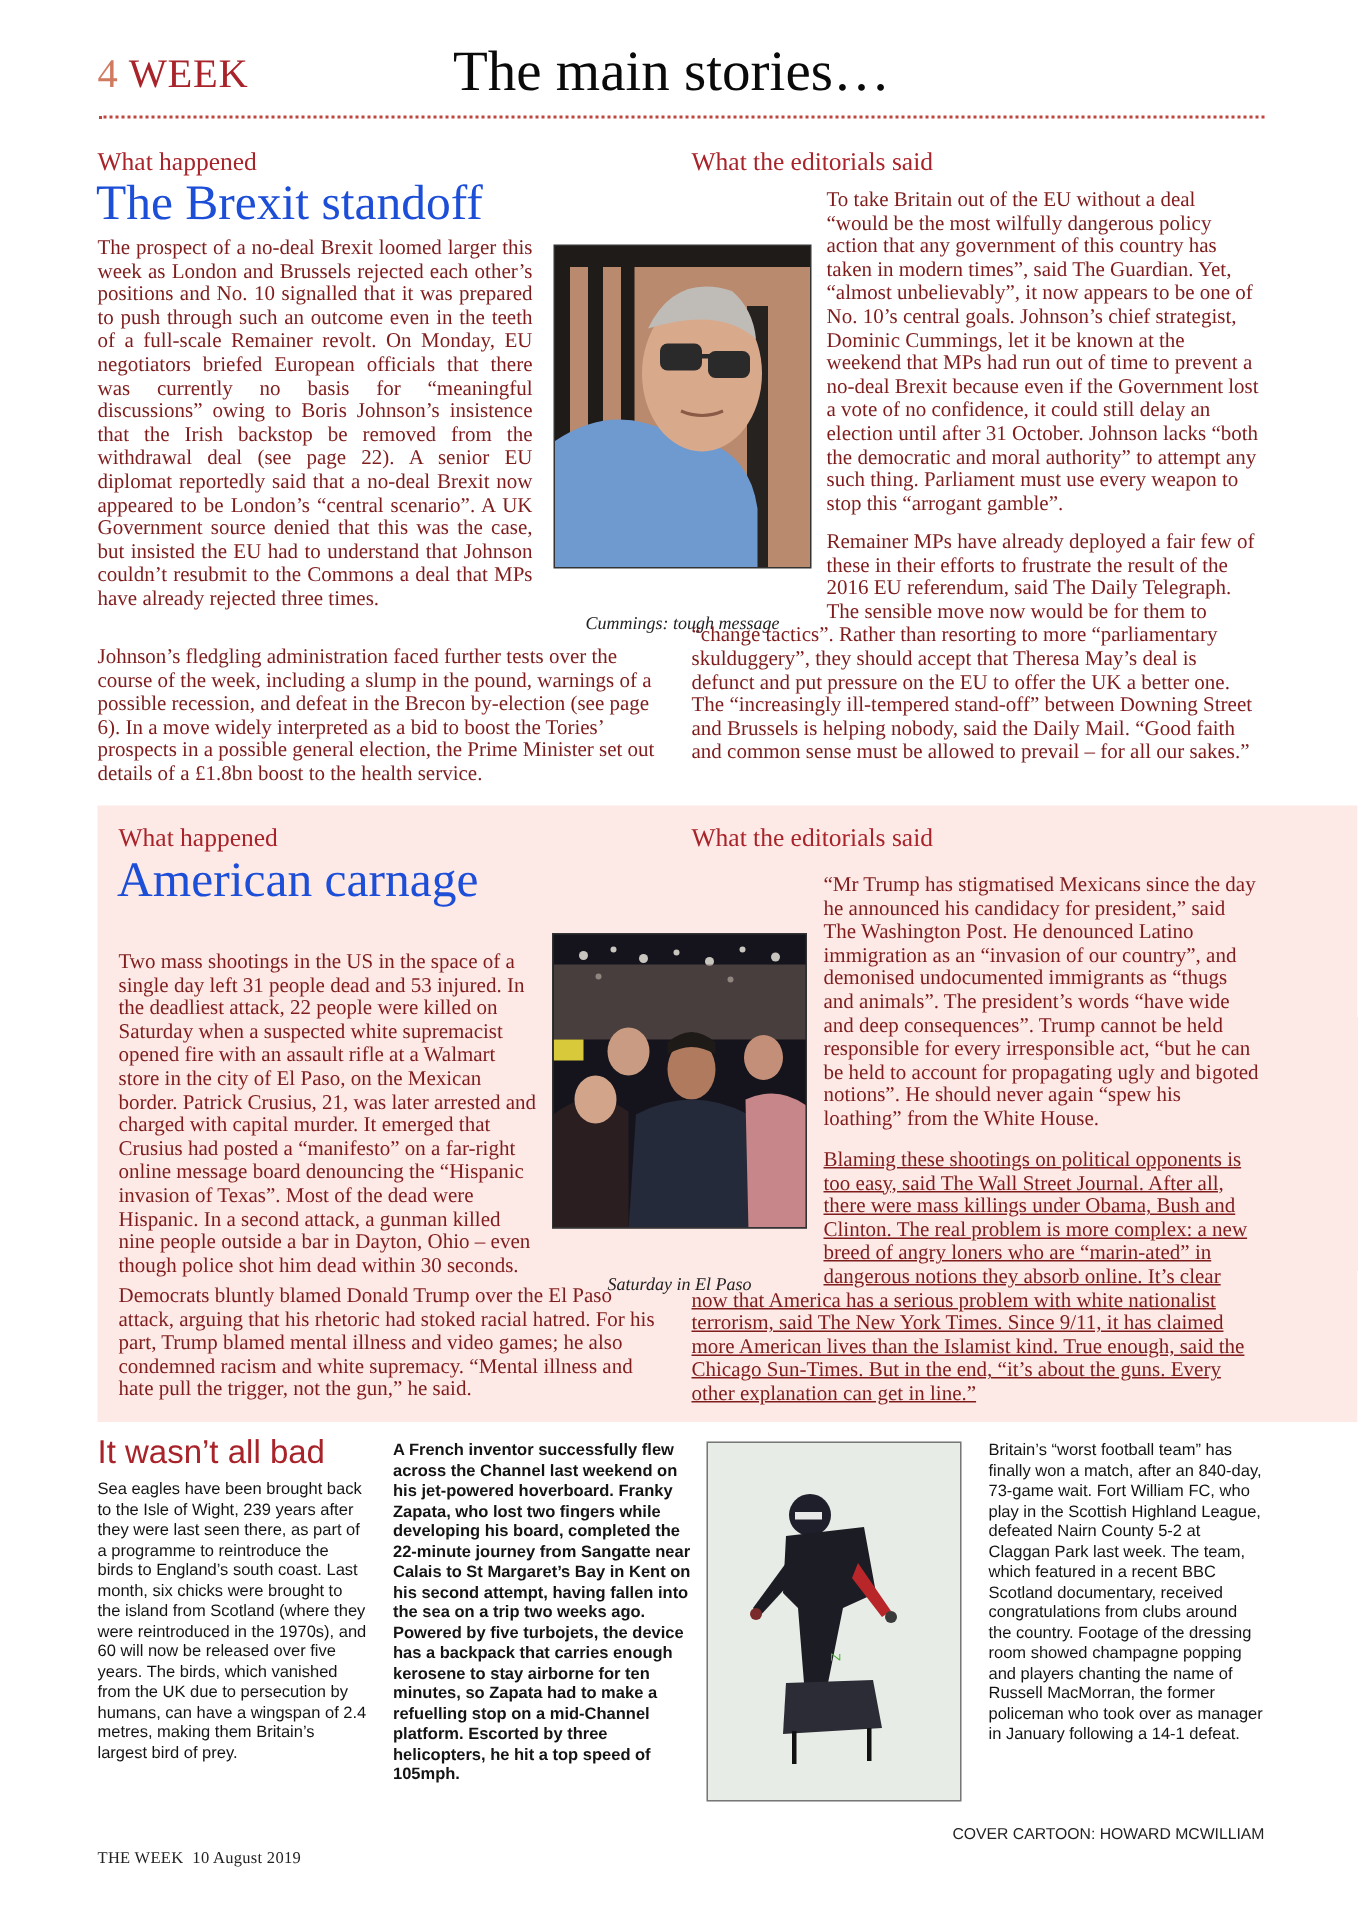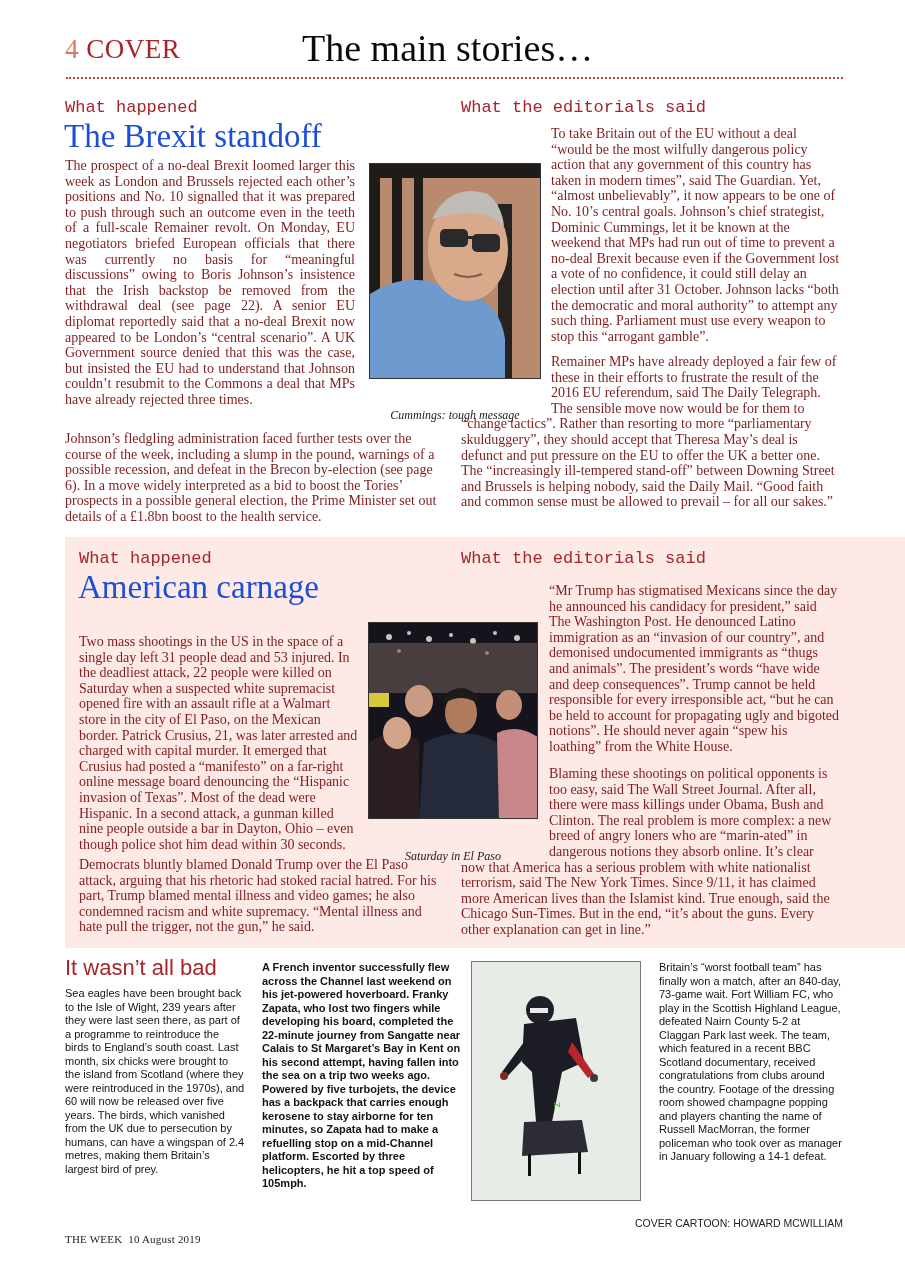--- a/index.html
+++ b/index.html
@@ -7,21 +7,21 @@
     body { position: relative; font-family: "Liberation Serif", serif; color: #141414; }
 
     .abs { position: absolute; }
 
     
     .section-label { left: 65px; top: 34px; font-family: "Liberation Serif", serif; font-size: 27px; letter-spacing: 0.5px; color: #a8242a; }
     .section-label .num { color: #d07a5f; }
     .page-title { left: 302px; top: 26px; font-size: 38px; color: #0a0a0a; font-weight: 500; text-align: right; }
     .title-rule { left: 66px; top: 77px; width: 777px; height: 0; border-top: 2px dotted #c0453f; }
 
-    .kicker { font-family: Liberation Mono, monospace; font-size: 17px; color: #a8242a; }
+    .kicker { font-family: Liberation Serif, serif; font-size: 17px; color: #a8242a; }
     .headline { font-family: "Liberation Serif", serif; font-size: 33px; color: #1d4ed8; line-height: 1; }
 
     .body-text { font-family: "Liberation Serif", serif; font-size: 14px; line-height: 15.6px; color: #7f1d1d; }
     .body-text p { margin: 0; }
 
     .photo { border: 1px solid #333; overflow: hidden; }
     .caption { font-family: "Liberation Serif", serif; font-style: italic; font-size: 12px; color: #222; text-align: center; margin-top: 21px; }
 
     
     .pink-panel { left: 65px; top: 537px; width: 840px; height: 411px; background: #fde9e6; }
@@ -35,21 +35,21 @@
     .footer-right { right: 62px; top: 1217px; font-family: "Liberation Sans", sans-serif; font-size: 10.5px; color: #222; }
 
     
     .float-gap { float: left; }
   </style>
 </head>
 <body>
 
 <div class="abs section-label">
   <span class="num">4</span>
-  <span>COVER</span>
+  <span>WEEK</span>
 </div>
 <div class="abs page-title">The main stories…</div>
 <div class="abs title-rule"></div>
 
 <div class="abs kicker" style="left:65px; top:98px;">What happened</div>
 <div class="abs headline" style="left:64px; top:120px;">The Brexit standoff</div>
 <div class="abs body-text" style="left:65px; top:158px; width:290px; text-align:justify;">
   <p>The prospect of a no-deal Brexit loomed larger this week as London and Brussels rejected each other’s positions and No. 10 signalled that it was prepared to push through such an outcome even in the teeth of a full-scale Remainer revolt. On Monday, EU negotiators briefed European officials that there was currently no basis for “meaningful discussions” owing to Boris Johnson’s insistence that the Irish backstop be removed from the withdrawal deal (see page 22). A senior EU diplomat reportedly said that a no-deal Brexit now appeared to be London’s “central scenario”. A UK Government source denied that this was the case, but insisted the EU had to understand that Johnson couldn’t resubmit to the Commons a deal that MPs have already rejected three times.</p>
 </div>
 <div class="abs body-text" style="left:65px; top:431px; width:378px;">
@@ -122,21 +122,21 @@
     <rect x="0" y="70" width="20" height="14" fill="#d8c93a"></rect>
   </svg>
 </div>
 <div class="abs caption" style="left:368px; top:828px; width:170px;">Saturday in El Paso</div>
 
 <div class="abs kicker" style="left:461px; top:549px;">What the editorials said</div>
 <div class="abs body-text" style="left:461px; top:583px; width:380px;">
   <div class="float-gap" style="width:88px; height:150px; margin-top:31px;"></div>
   <p>“Mr Trump has stigmatised Mexicans since the day he announced his candidacy for president,” said The Washington Post. He denounced Latino immigration as an “invasion of our country”, and demonised undocumented immigrants as “thugs and animals”. The president’s words “have wide and deep consequences”. Trump cannot be held responsible for every irresponsible act, “but he can be held to account for propagating ugly and bigoted notions”. He should never again “spew his loathing” from the White House.</p>
 </div>
-<div class="abs body-text" style="left:461px; top:766px; width:380px;">
+<div class="abs body-text" style="left:461px; top:766px; width:380px;text-decoration:underline;">
   <div class="float-gap" style="width:88px; height:92px;"></div>
   <p>Blaming these shootings on political opponents is too easy, said The Wall Street Journal. After all, there were mass killings under Obama, Bush and Clinton. The real problem is more complex: a new breed of angry loners who are “marin-ated” in dangerous notions they absorb online. It’s clear now that America has a serious problem with white nationalist terrorism, said The New York Times. Since 9/11, it has claimed more American lives than the Islamist kind. True enough, said the Chicago Sun-Times. But in the end, “it’s about the guns. Every other explanation can get in line.”</p>
 </div>
 
 <div class="abs bad-title">It wasn’t all bad</div>
 <div class="abs sans-text" style="left:65px; top:987px; width:180px;">Sea eagles have been brought back to the Isle of Wight, 239 years after they were last seen there, as part of a programme to reintroduce the birds to England’s south coast. Last month, six chicks were brought to the island from Scotland (where they were reintroduced in the 1970s), and 60 will now be released over five years. The birds, which vanished from the UK due to persecution by humans, can have a wingspan of 2.4 metres, making them Britain’s largest bird of prey.</div>
 <div class="abs sans-text bold" style="left:262px; top:961px; width:205px;">A French inventor successfully flew across the Channel last weekend on his jet-powered hoverboard. Franky Zapata, who lost two fingers while developing his board, completed the 22-minute journey from Sangatte near Calais to St Margaret’s Bay in Kent on his second attempt, having fallen into the sea on a trip two weeks ago. Powered by five turbojets, the device has a backpack that carries enough kerosene to stay airborne for ten minutes, so Zapata had to make a refuelling stop on a mid-Channel platform. Escorted by three helicopters, he hit a top speed of 105mph.</div>
 
 <div class="abs photo" style="left:471px; top:961px; width:170px; height:240px; background:#e9ece7; border-color:#777;">
   <svg width="170" height="240" viewBox="0 0 170 240">

